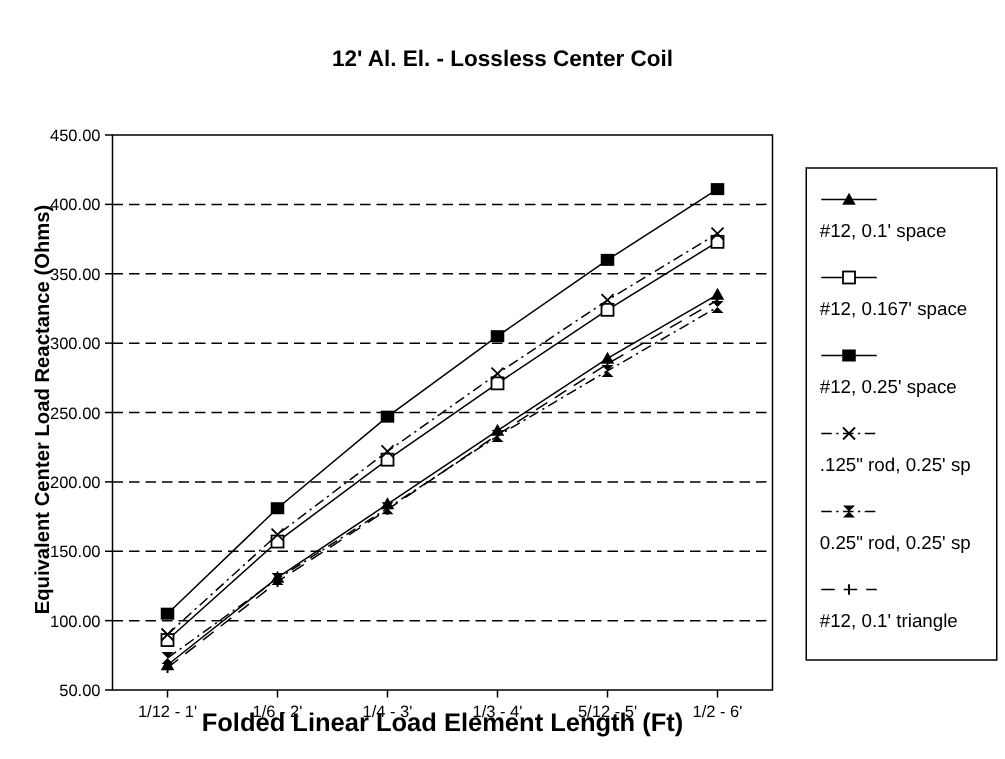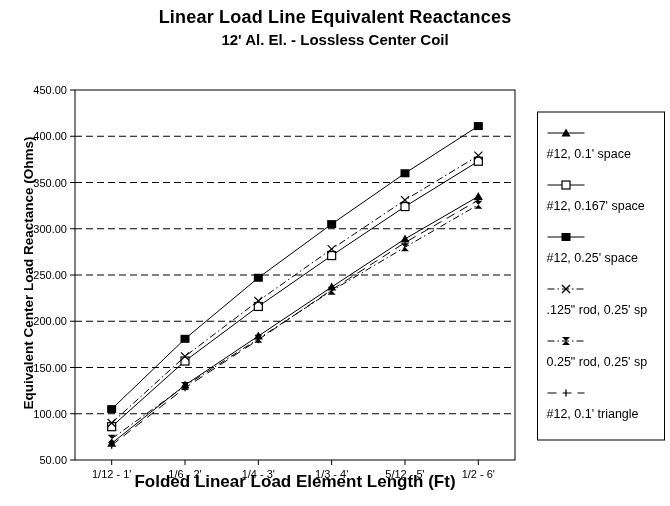--- a/index.html
+++ b/index.html
@@ -41,21 +41,20 @@
     text-align: center;
     font-size: 17px;
     font-weight: bold;
   }
   svg { position: absolute; left: 0; top: 0; }
 </style>
 </head>
 <body>
 
 <div class="canvas">
-  <div class="title">Linear Load Line Equivalent Reactances</div>
   <div class="subtitle">12' Al. El. - Lossless Center Coil</div>
   <div class="ylabel">Equivalent Center Load Reactance (Ohms)</div>
   <div class="xlabel">Folded Linear Load Element Length (Ft)</div>
   <svg id="plot" width="670" height="506">
       <g>
         <line x1="75" y1="413.75" x2="515" y2="413.75" stroke="#000000" stroke-width="1" stroke-dasharray="7,4"></line>
         <line x1="75" y1="367.5" x2="515" y2="367.5" stroke="#000000" stroke-width="1" stroke-dasharray="7,4"></line>
         <line x1="75" y1="321.25" x2="515" y2="321.25" stroke="#000000" stroke-width="1" stroke-dasharray="7,4"></line>
         <line x1="75" y1="275" x2="515" y2="275" stroke="#000000" stroke-width="1" stroke-dasharray="7,4"></line>
         <line x1="75" y1="228.75" x2="515" y2="228.75" stroke="#000000" stroke-width="1" stroke-dasharray="7,4"></line>

